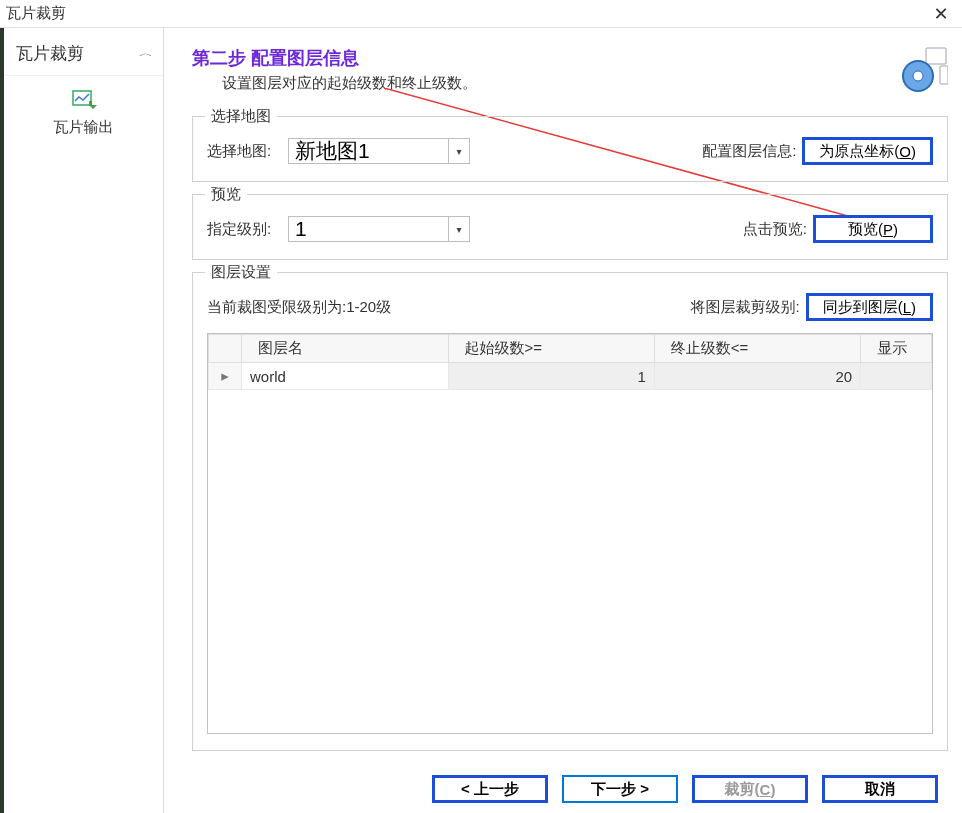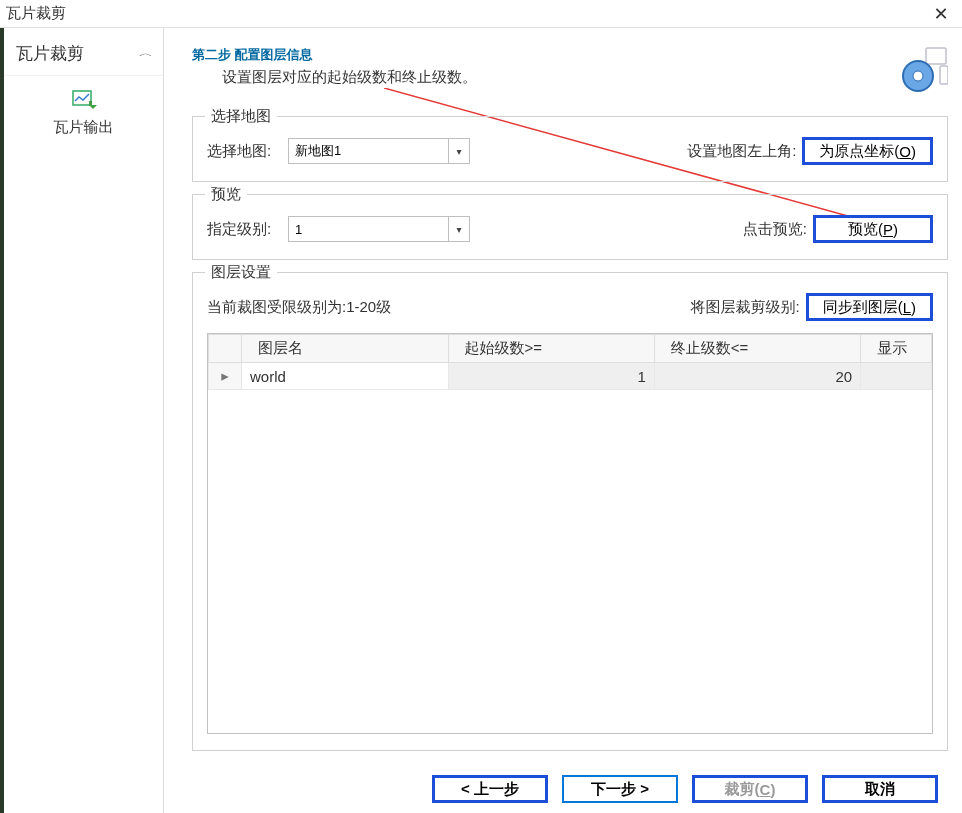--- a/index.html
+++ b/index.html
@@ -16,34 +16,34 @@
     .sidebar-header { display: flex; align-items: center; justify-content: space-between; padding: 14px 10px 10px 12px; font-size: 17px; color: #333; border-bottom: 1px solid #f0f0f0; cursor: pointer; margin-bottom: 6px; }
     .sidebar-header .chev { font-size: 14px; transform: scaleY(0.6); color: #555; }
     .sidebar-item { text-align: center; padding: 4px 0 12px; cursor: pointer; }
     .sidebar-item .icon-wrap { height: 30px; display: flex; justify-content: center; align-items: center; margin-bottom: 2px; }
     .sidebar-item .label { font-size: 15px; color: #333; display: inline-block; }
     .sidebar-item.active .label { text-decoration: underline; color: #222; }
     
     .content { flex: 1; display: flex; flex-direction: column; padding: 18px 14px 10px 28px; position: relative; }
     .step-header { display: flex; align-items: flex-start; }
     .step-header-text { flex: 1; }
-    .step-title { font-size: 13px; font-weight: bold; color: #0369a1; margin-bottom: 4px; }
+    .step-title { font-size: 18px; font-weight: bold; color: #6d28d9; margin-bottom: 4px; }
     .step-subtitle { font-size: 15px; color: #333; padding-left: 30px; }
     .header-icon { width: 48px; height: 48px; }
     
     .content-body { flex: 1; padding-top: 22px; display: flex; flex-direction: column; gap: 6px; }
     
     .fieldset { border: 1px solid #d0d0d0; padding: 20px 14px 16px; position: relative; margin: 0 0 6px 0; }
     .fieldset.layer { flex: 1; display: flex; flex-direction: column; }
     .legend { position: absolute; top: -10px; left: 12px; background: #fff; padding: 0 6px; font-size: 15px; color: #333; }
     
     .form-row { display: flex; align-items: center; gap: 6px; }
     .form-row .lbl { min-width: 75px; font-size: 15px; }
     .combo { display: inline-flex; height: 26px; }
-    .combo input { width: 160px; height: 26px; border: 1px solid #bfbfbf; border-right: none; padding: 0 6px; font-size: 13px; }
+    .combo input { width: 160px; height: 26px; border: 1px solid #bfbfbf; border-right: none; padding: 0 6px; font-size: 21px; }
     .combo .arrow { width: 22px; height: 26px; border: 1px solid #bfbfbf; display: flex; align-items: center; justify-content: center; color: #444; cursor: pointer; font-size: 10px; }
     .spacer { flex: 1; }
     .right-group { display: flex; align-items: center; gap: 6px; }
     .btn { height: 28px; border: 3px solid #1d4ed8; background: #fff; padding: 0 14px; font-size: 15px; cursor: pointer; display: inline-flex; align-items: center; }
     .btn.wide { width: 120px; justify-content: center; }
     .btn.disabled { color: #9a9a9a; cursor: default; }
     .underline-char { text-decoration: underline; }
     
     .limit-row { display: flex; align-items: center; margin-bottom: 12px; }
     .limit-row .spacer { flex: 1; }
@@ -129,21 +129,21 @@
       <div class="fieldset">
         <div class="legend">选择地图</div>
         <div class="form-row">
           <span class="lbl">选择地图:</span>
           <span class="combo">
             <input value="新地图1" style="">
             <span class="arrow">▾</span>
           </span>
           <span class="spacer"></span>
           <span class="right-group">
-            <span>设置地图左上角:</span>
+            <span>配置图层信息:</span>
             <button class="btn">
                 <span>为原点坐标(</span>
                 <span class="underline-char">O</span>
                 <span>)</span>
               </button>
           </span>
         </div>
       </div>
 
       <div class="fieldset">

